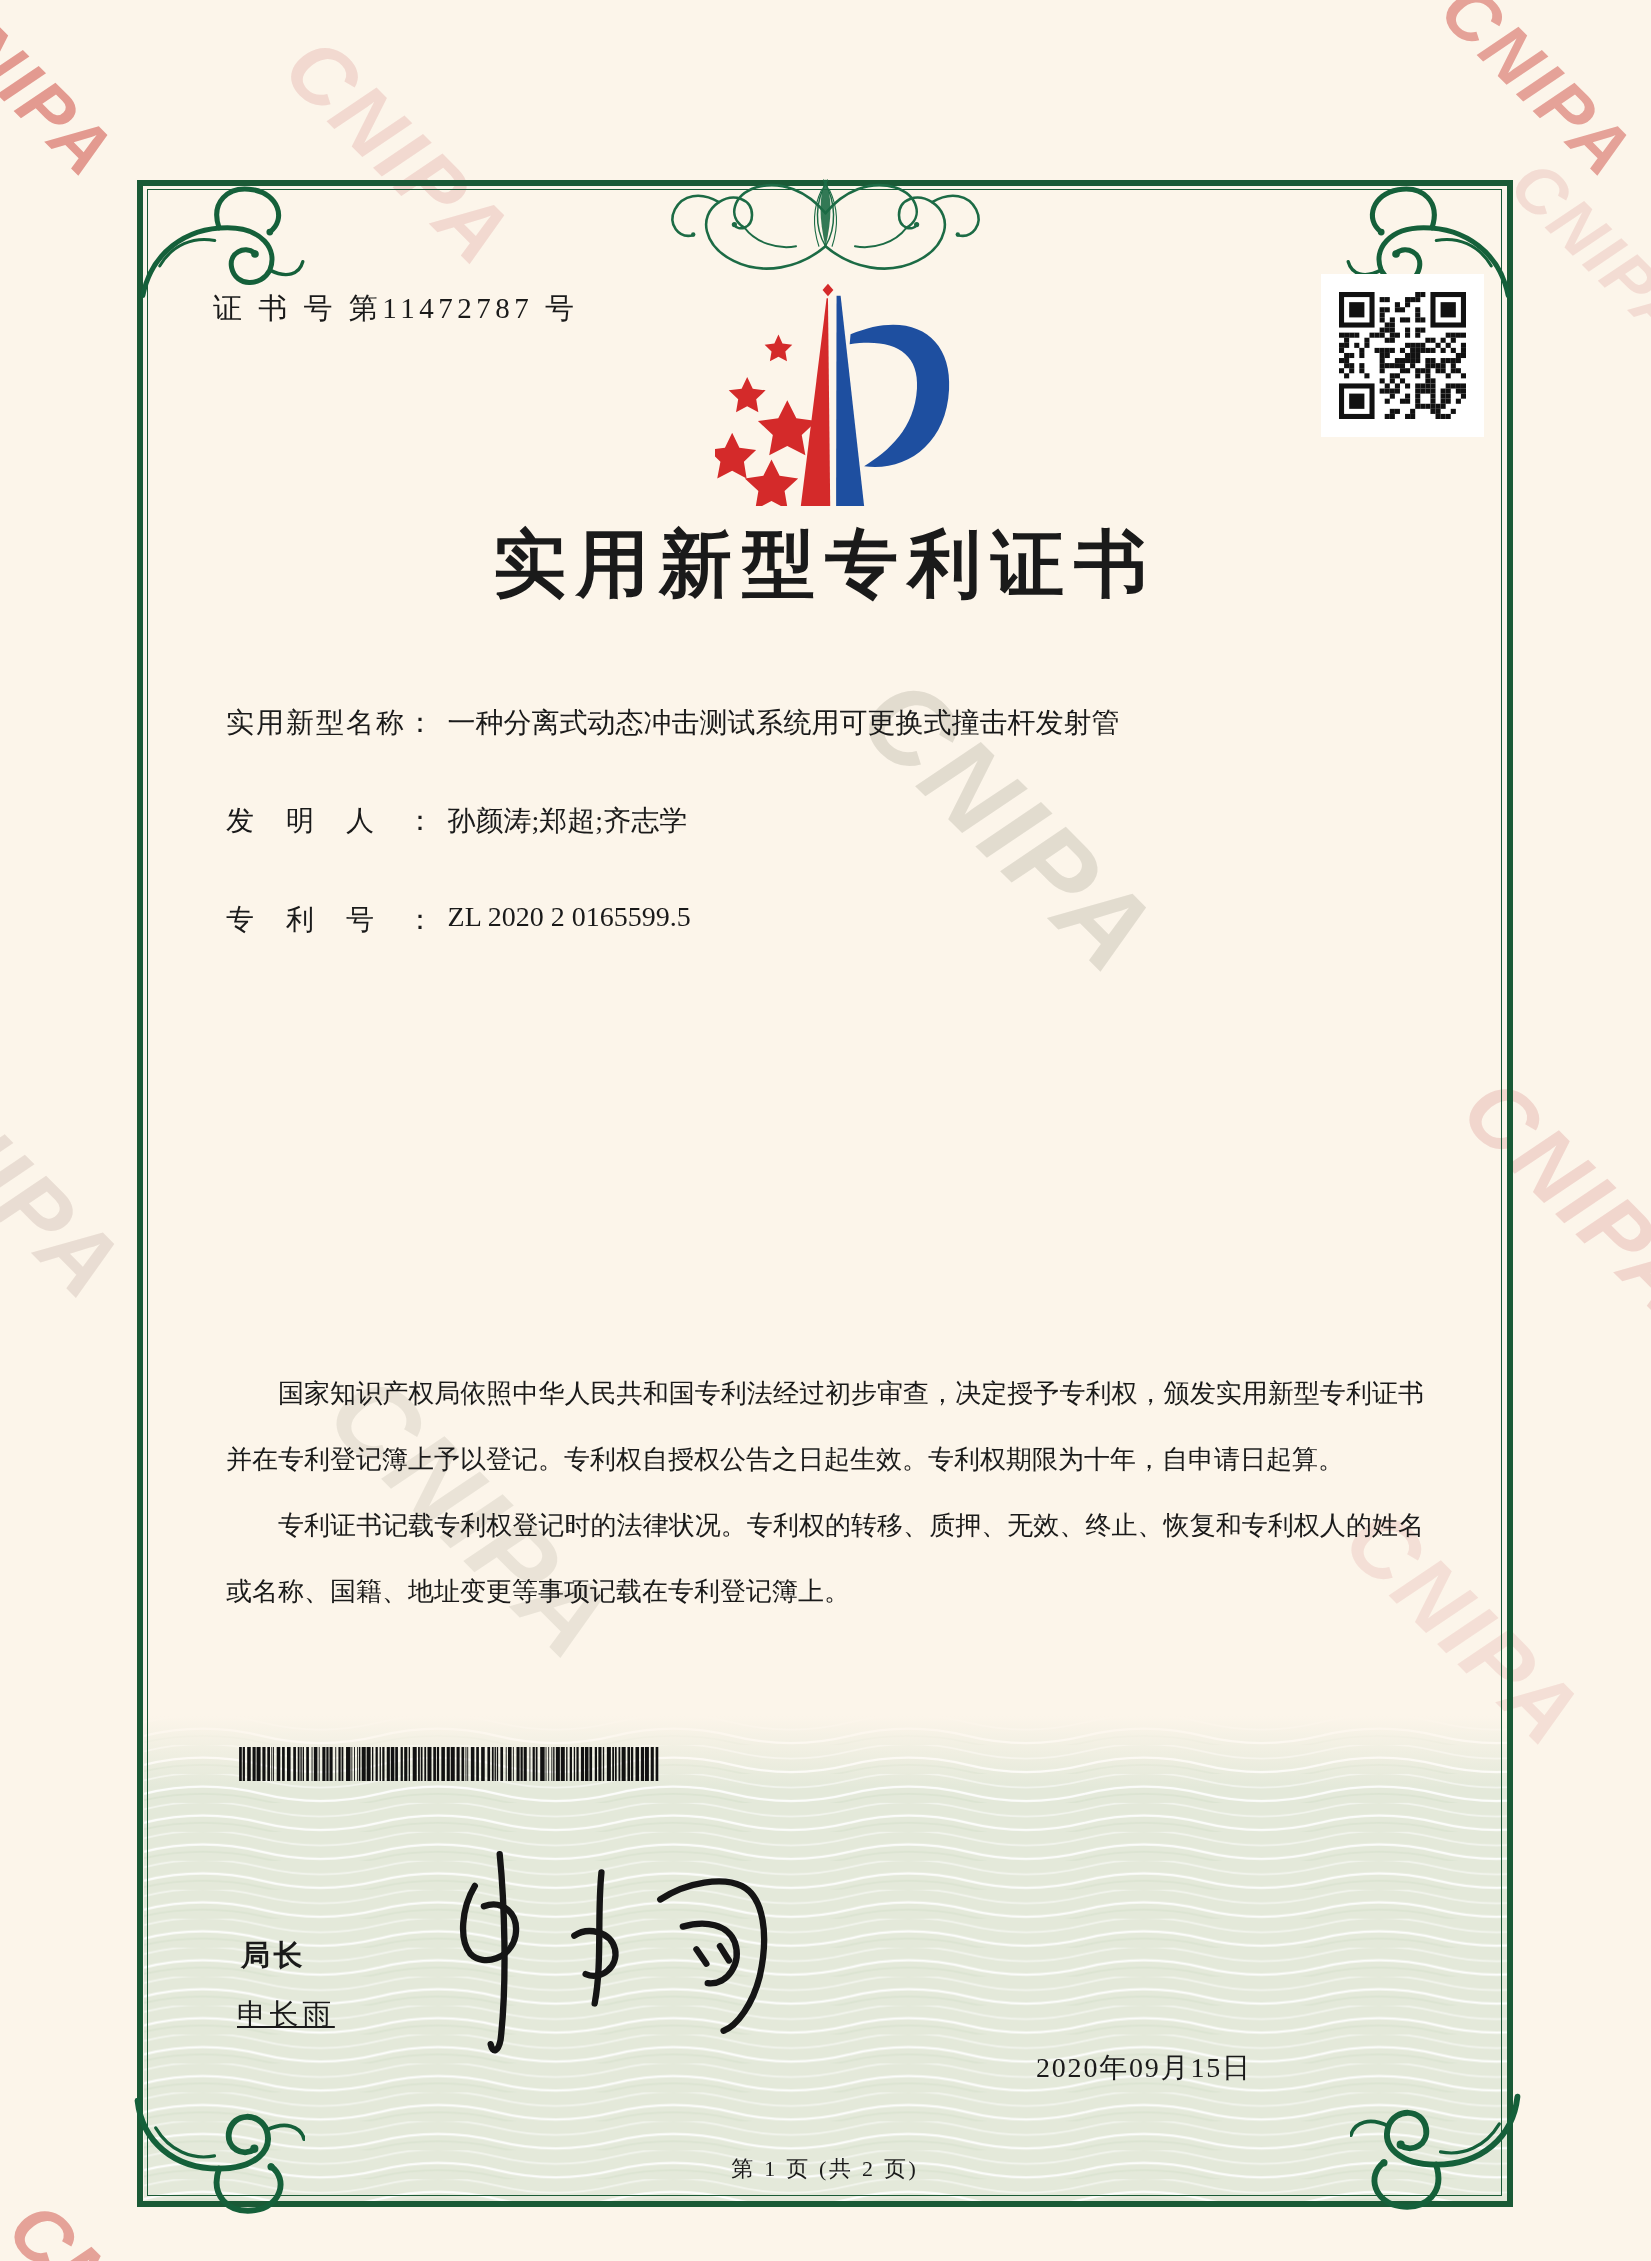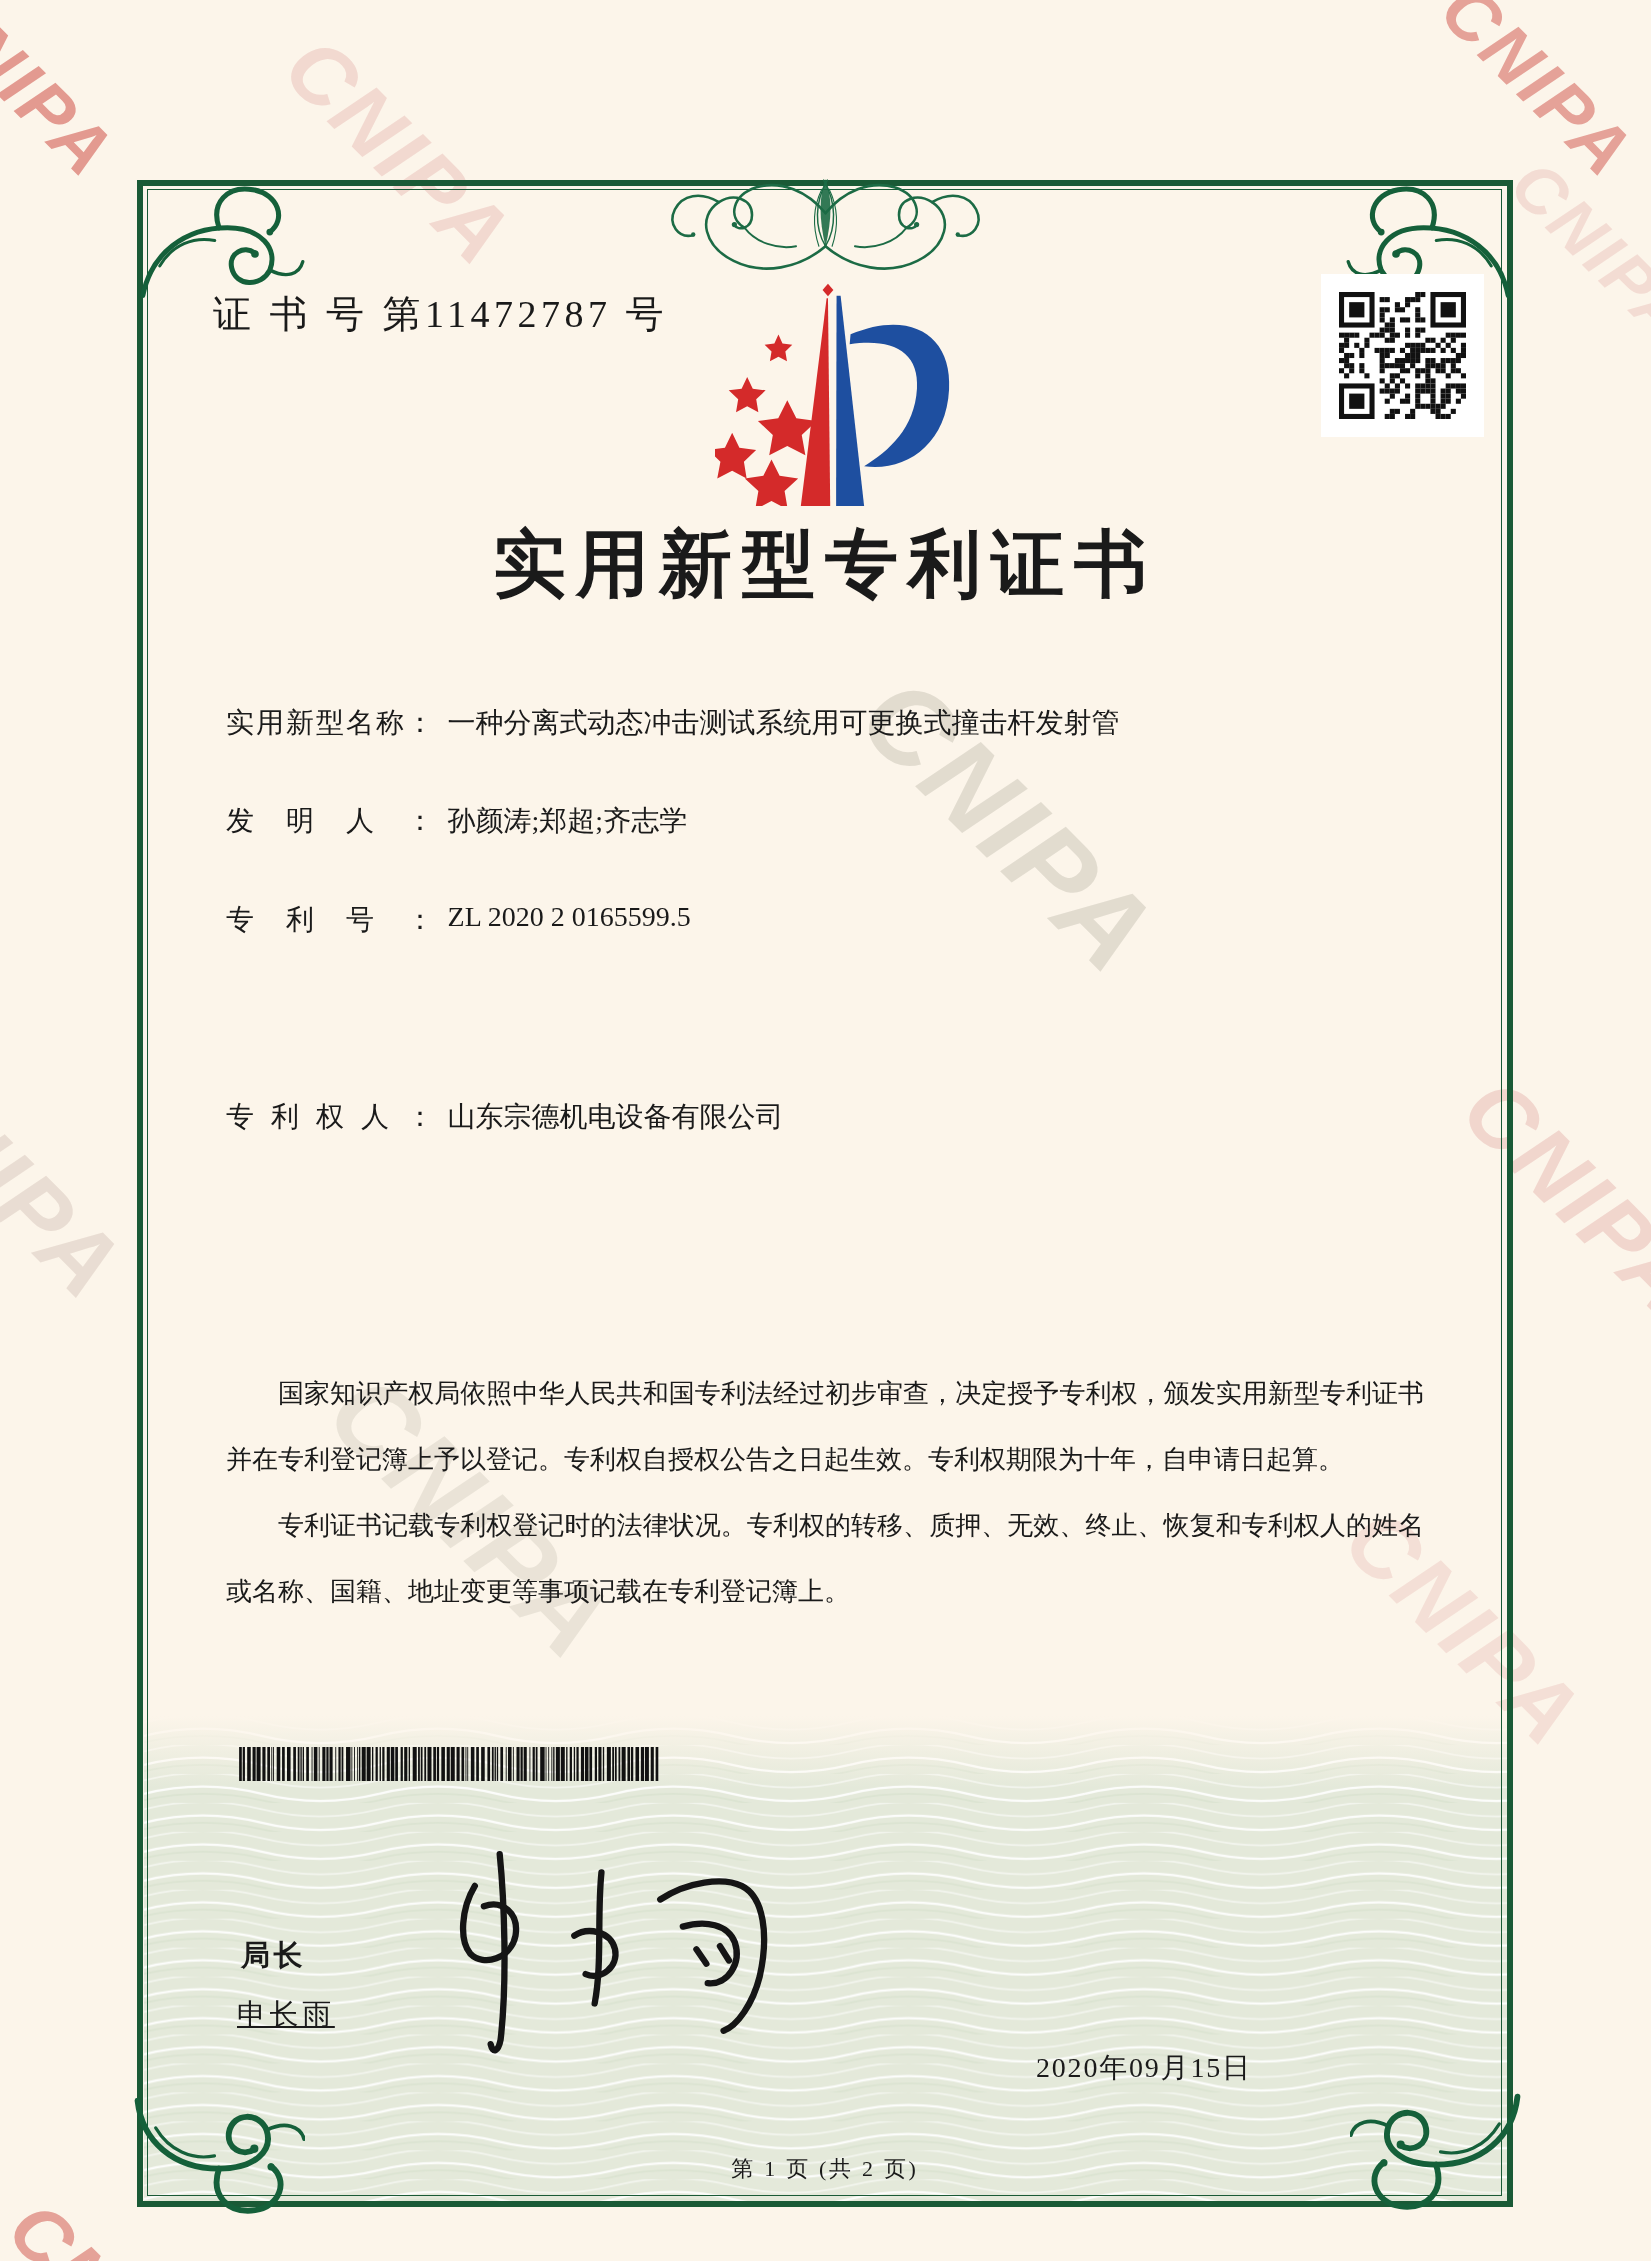--- a/index.html
+++ b/index.html
@@ -37,21 +37,21 @@
   .ornament{position:absolute;z-index:4;}
   .dragon{left:595px;top:136px;width:461px;height:158px;}
   .corner{width:172px;height:127px;}
   .c-tl{left:133px;top:177px;}
   .c-tr{left:1346px;top:177px;transform:scaleX(-1);}
   .c-bl{left:124px;top:2087px;width:181px;height:136px;}
   .c-br{left:1350px;top:2083px;width:181px;height:136px;transform:scaleX(-1);}
 
   
   .content{position:absolute;z-index:5;}
-  .certno{left:213px;top:289px;font-size:38px;letter-spacing:4.5px;}
+  .certno{left:213px;top:289px;font-size:29px;letter-spacing:4.5px;}
   .logo{left:715px;top:271px;width:244px;height:235px;}
   .qr-box{left:1321px;top:274px;width:163px;height:163px;background:#fff;}
   .qr-box svg{position:absolute;left:18px;top:18px;}
   .title{left:149px;top:516px;width:1352px;text-align:center;
          font-size:73px;font-weight:bold;letter-spacing:10px;}
 
   .row{left:226px;font-size:28px;width:1221px;white-space:nowrap;}
   .r1{top:704px;}.r2{top:802px;}.r3{top:901px;}.r4{top:999px;}
   .r5{top:1098px;}.r6{top:1197px;}.r7{top:1295px;position:absolute;}
   .lab{display:inline-block;width:208px;text-align:justify;text-align-last:justify;vertical-align:top;}
@@ -397,23 +397,20 @@
 
   <div class="content row r1" style="position:absolute;">
     <span class="lab">实用新型名称：</span><span class="val">一种分离式动态冲击测试系统用可更换式撞击杆发射管</span>
   </div>
   <div class="content row r2" style="position:absolute;">
     <span class="lab">发明人：</span><span class="val">孙颜涛;郑超;齐志学</span>
   </div>
   <div class="content row r3" style="position:absolute;">
     <span class="lab">专利号：</span><span class="val">ZL 2020 2 0165599.5</span>
   </div>
-  <div class="content row r5" style="position:absolute;">
-    <span class="lab">专利权人：</span><span class="val">山东宗德机电设备有限公司</span>
-  </div>
 
   <div class="content paras" style="position:absolute;">
     <p>国家知识产权局依照中华人民共和国专利法经过初步审查，决定授予专利权，颁发实用新型专利证书并在专利登记簿上予以登记。专利权自授权公告之日起生效。专利权期限为十年，自申请日起算。</p>
     <p>专利证书记载专利权登记时的法律状况。专利权的转移、质押、无效、终止、恢复和专利权人的姓名或名称、国籍、地址变更等事项记载在专利登记簿上。</p>
   </div>
 
   <svg id="barcode" class="content barcode" style="position:absolute;" xmlns="http://www.w3.org/2000/svg" viewBox="0 0 945 76">
       <rect x="0" y="0" width="6" height="76"></rect>
       <rect x="8" y="0" width="5" height="76"></rect>
       <rect x="18" y="0" width="8" height="76"></rect>

